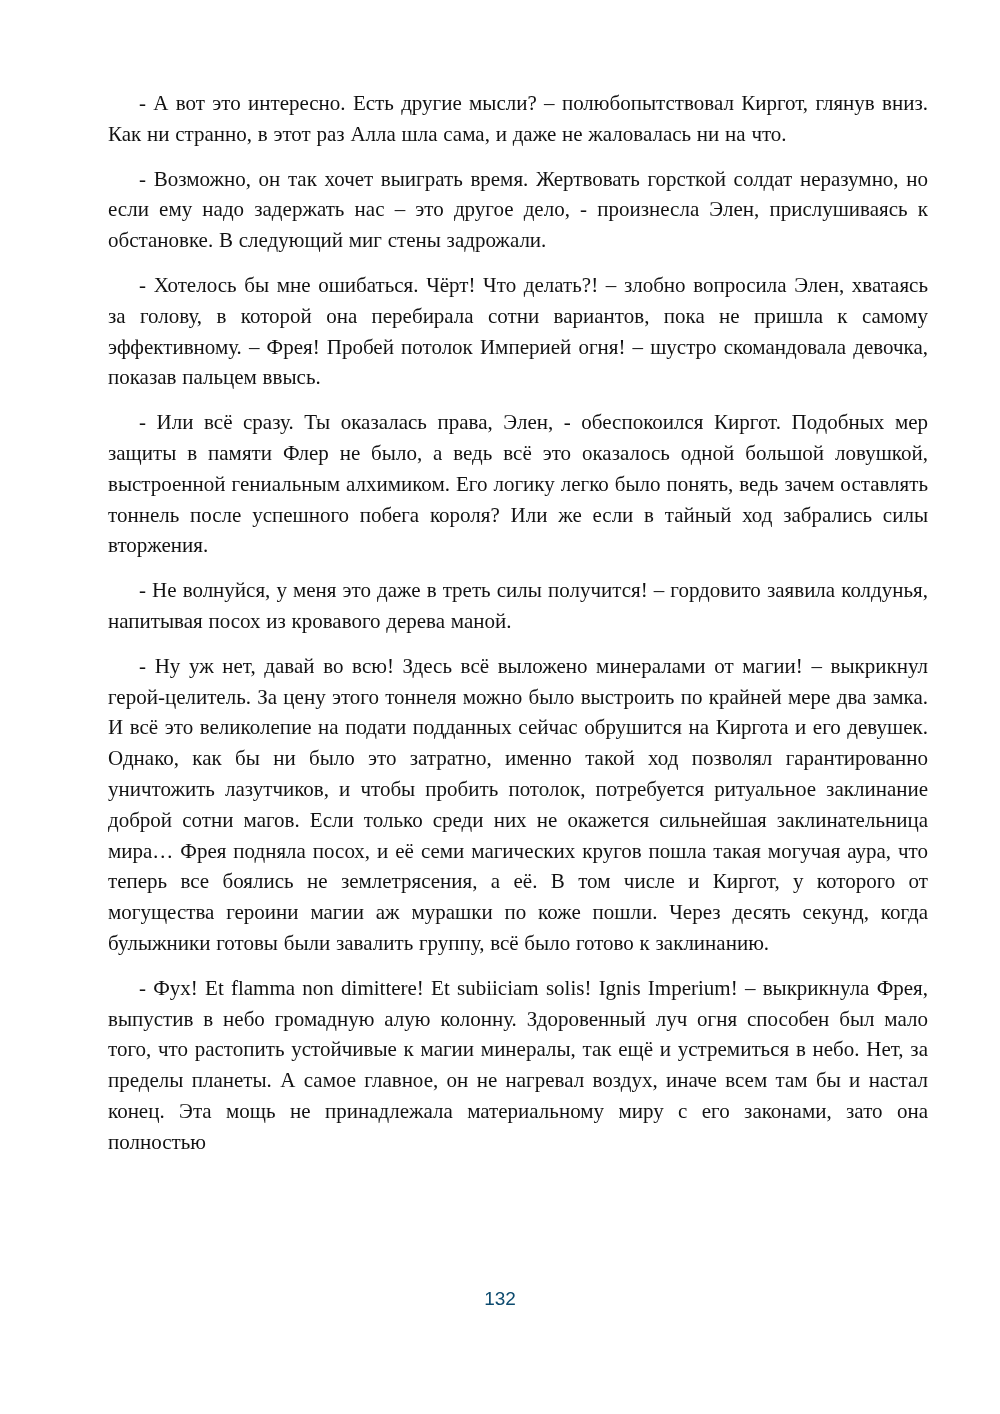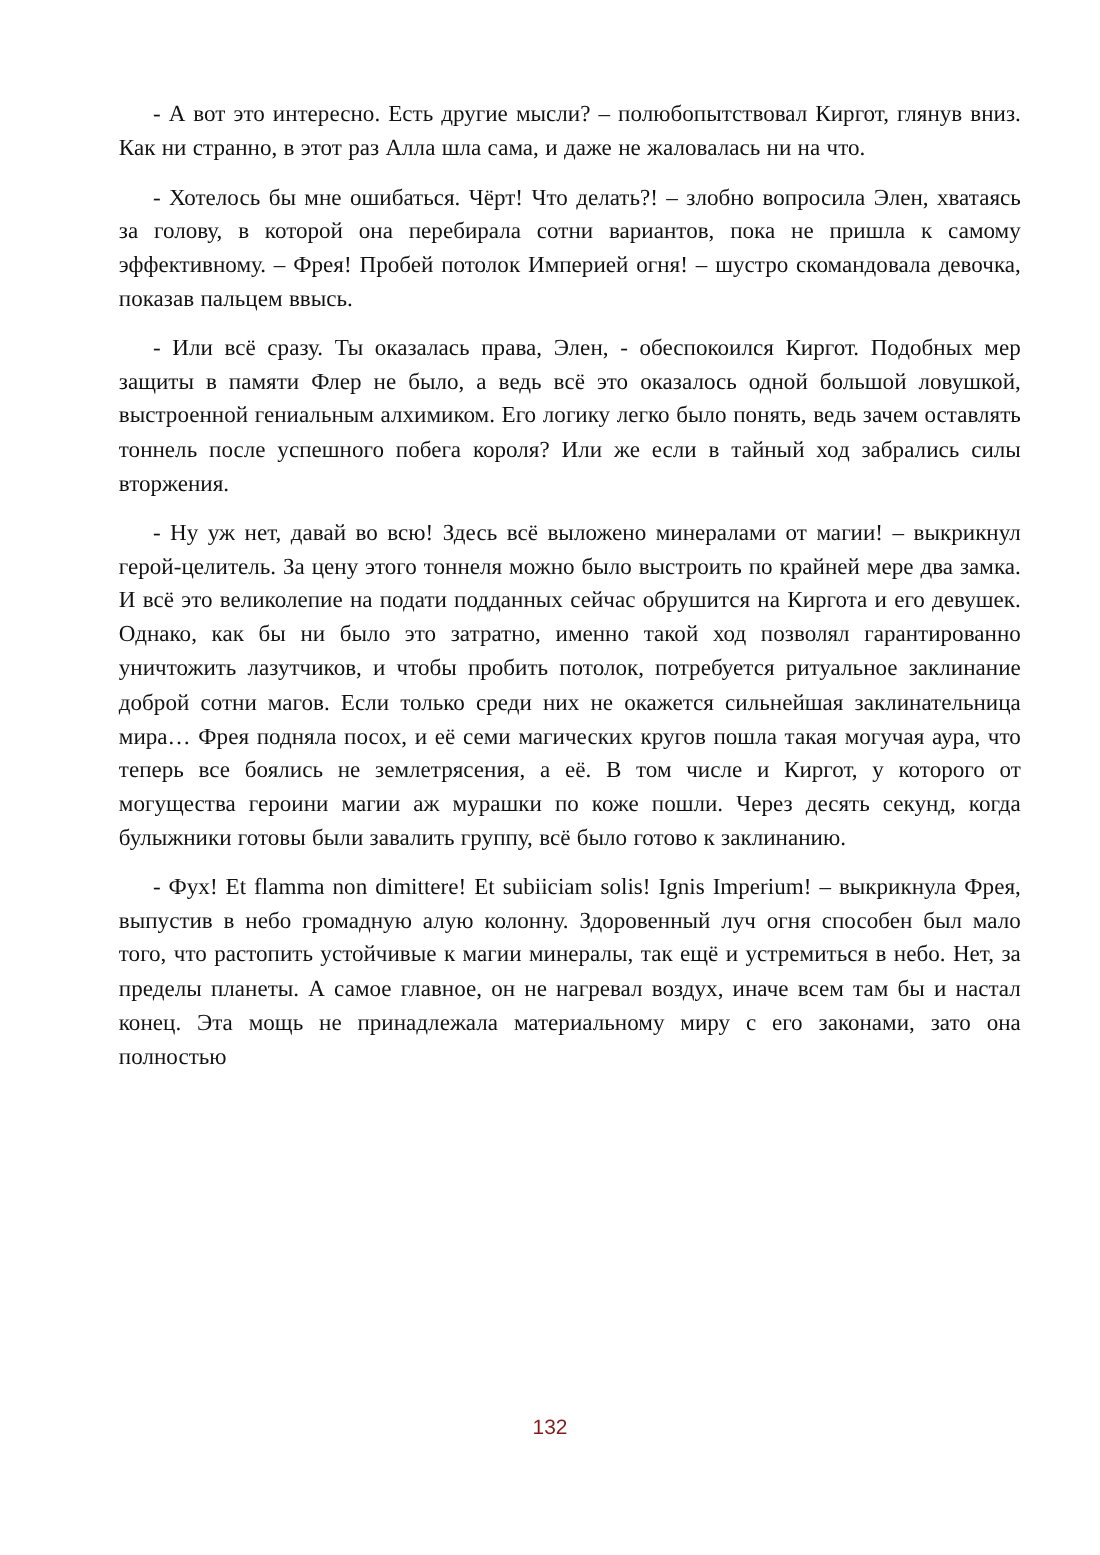--- a/index.html
+++ b/index.html
@@ -40,28 +40,30 @@
     word-spacing: 0.5px;
   }
   .page-number {
     position: absolute;
     top: 1288px;
     left: 0;
     width: 1000px;
     text-align: center;
     font-family: "Liberation Sans", "DejaVu Sans", sans-serif;
     font-size: 19px;
-    color: #7f1d1d;
+    color: #0c4a6e;
   }
 </style>
 </head>
 <body>
 
 <div class="page">
   <div class="text-block">
     <p class="body-par">- А вот это интересно. Есть другие мысли? – полюбопытствовал Киргот, глянув вниз. Как ни странно, в этот раз Алла шла сама, и даже не жаловалась ни на что.</p>
+    <p class="body-par">- Возможно, он так хочет выиграть время. Жертвовать горсткой солдат неразумно, но если ему надо задержать нас – это другое дело, - произнесла Элен, прислушиваясь к обстановке. В следующий миг стены задрожали.</p>
     <p class="body-par">- Хотелось бы мне ошибаться. Чёрт! Что делать?! – злобно вопросила Элен, хватаясь за голову, в которой она перебирала сотни вариантов, пока не пришла к самому эффективному. – Фрея! Пробей потолок Империей огня! – шустро скомандовала девочка, показав пальцем ввысь.</p>
     <p class="body-par">- Или всё сразу. Ты оказалась права, Элен, - обеспокоился Киргот. Подобных мер защиты в памяти Флер не было, а ведь всё это оказалось одной большой ловушкой, выстроенной гениальным алхимиком. Его логику легко было понять, ведь зачем оставлять тоннель после успешного побега короля? Или же если в тайный ход забрались силы вторжения.</p>
+    <p class="body-par">- Не волнуйся, у меня это даже в треть силы получится! – гордовито заявила колдунья, напитывая посох из кровавого дерева маной.</p>
     <p class="body-par">- Ну уж нет, давай во всю! Здесь всё выложено минералами от магии! – выкрикнул герой-целитель. За цену этого тоннеля можно было выстроить по крайней мере два замка. И всё это великолепие на подати подданных сейчас обрушится на Киргота и его девушек. Однако, как бы ни было это затратно, именно такой ход позволял гарантированно уничтожить лазутчиков, и чтобы пробить потолок, потребуется ритуальное заклинание доброй сотни магов. Если только среди них не окажется сильнейшая заклинательница мира… Фрея подняла посох, и её семи магических кругов пошла такая могучая аура, что теперь все боялись не землетрясения, а её. В том числе и Киргот, у которого от могущества героини магии аж мурашки по коже пошли. Через десять секунд, когда булыжники готовы были завалить группу, всё было готово к заклинанию.</p>
     <p class="body-par">- Фух! Et flamma non dimittere! Et subiiciam solis! Ignis Imperium! – выкрикнула Фрея, выпустив в небо громадную алую колонну. Здоровенный луч огня способен был мало того, что растопить устойчивые к магии минералы, так ещё и устремиться в небо. Нет, за пределы планеты. А самое главное, он не нагревал воздух, иначе всем там бы и настал конец. Эта мощь не принадлежала материальному миру с его законами, зато она полностью</p>
   </div>
   <div class="page-number">132</div>
 </div>
 
 </body></html>

